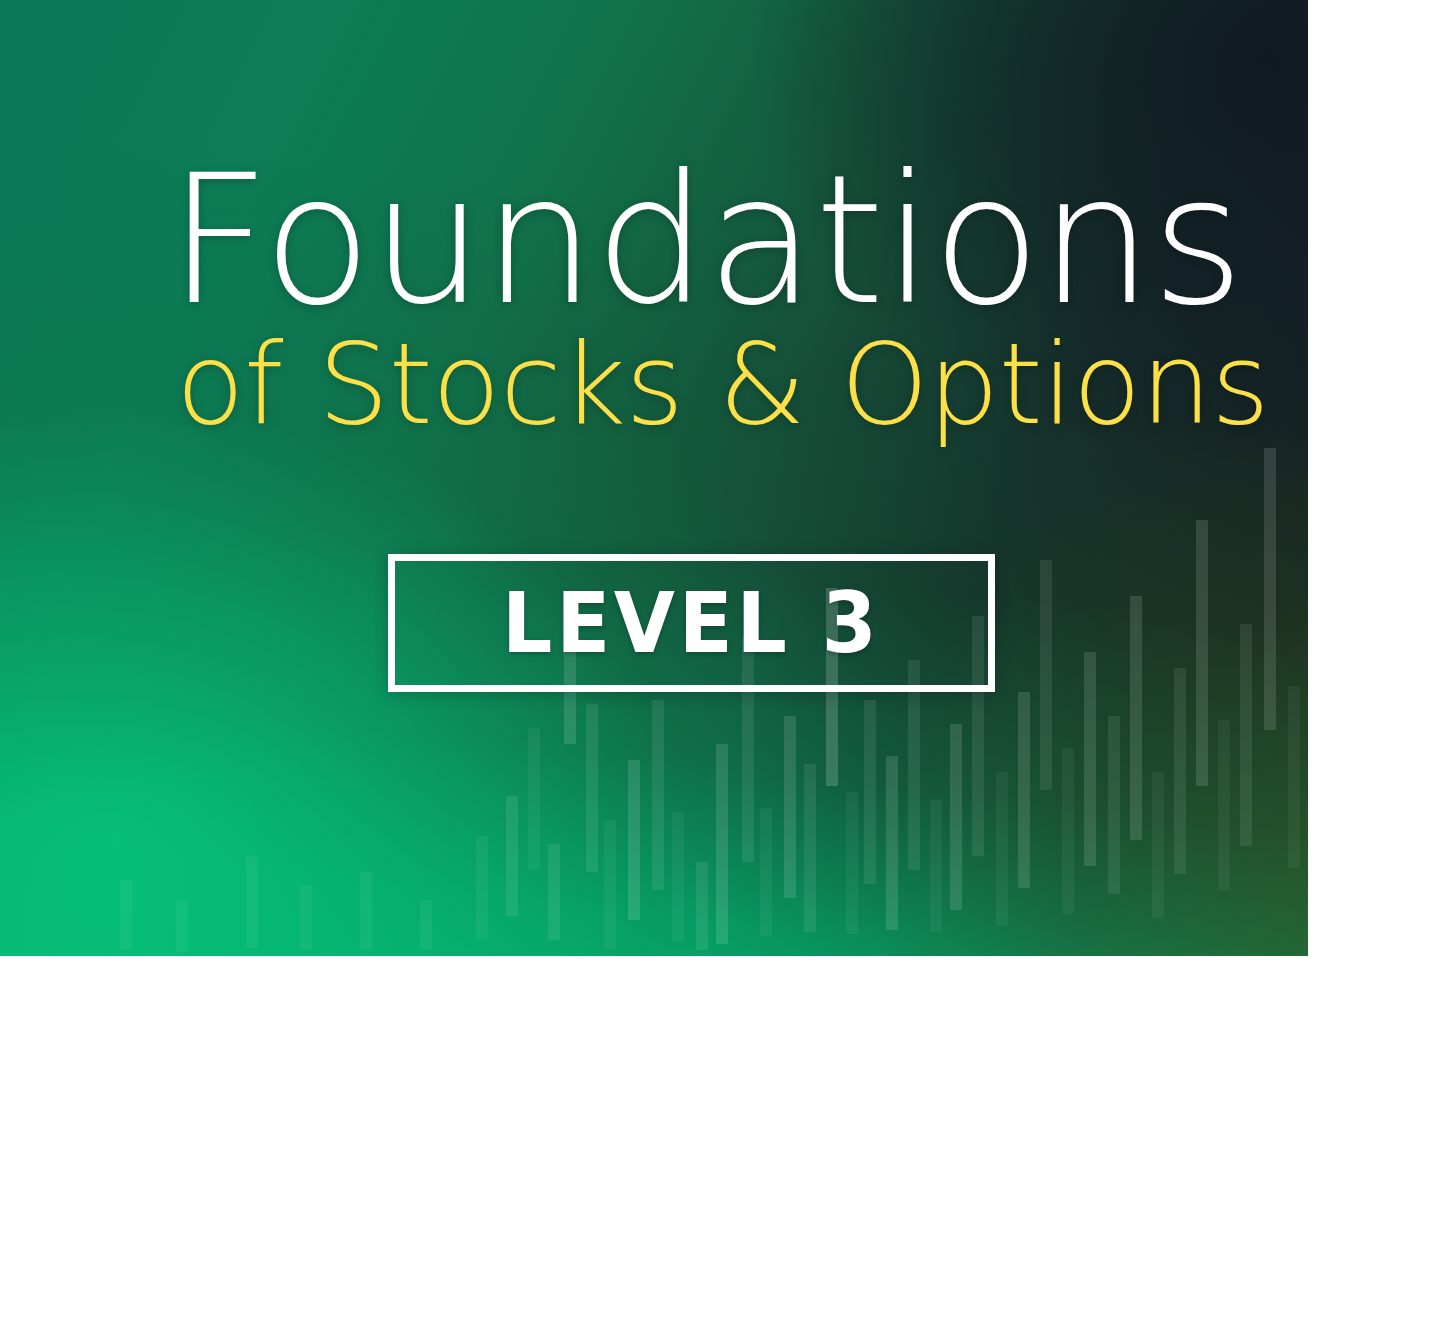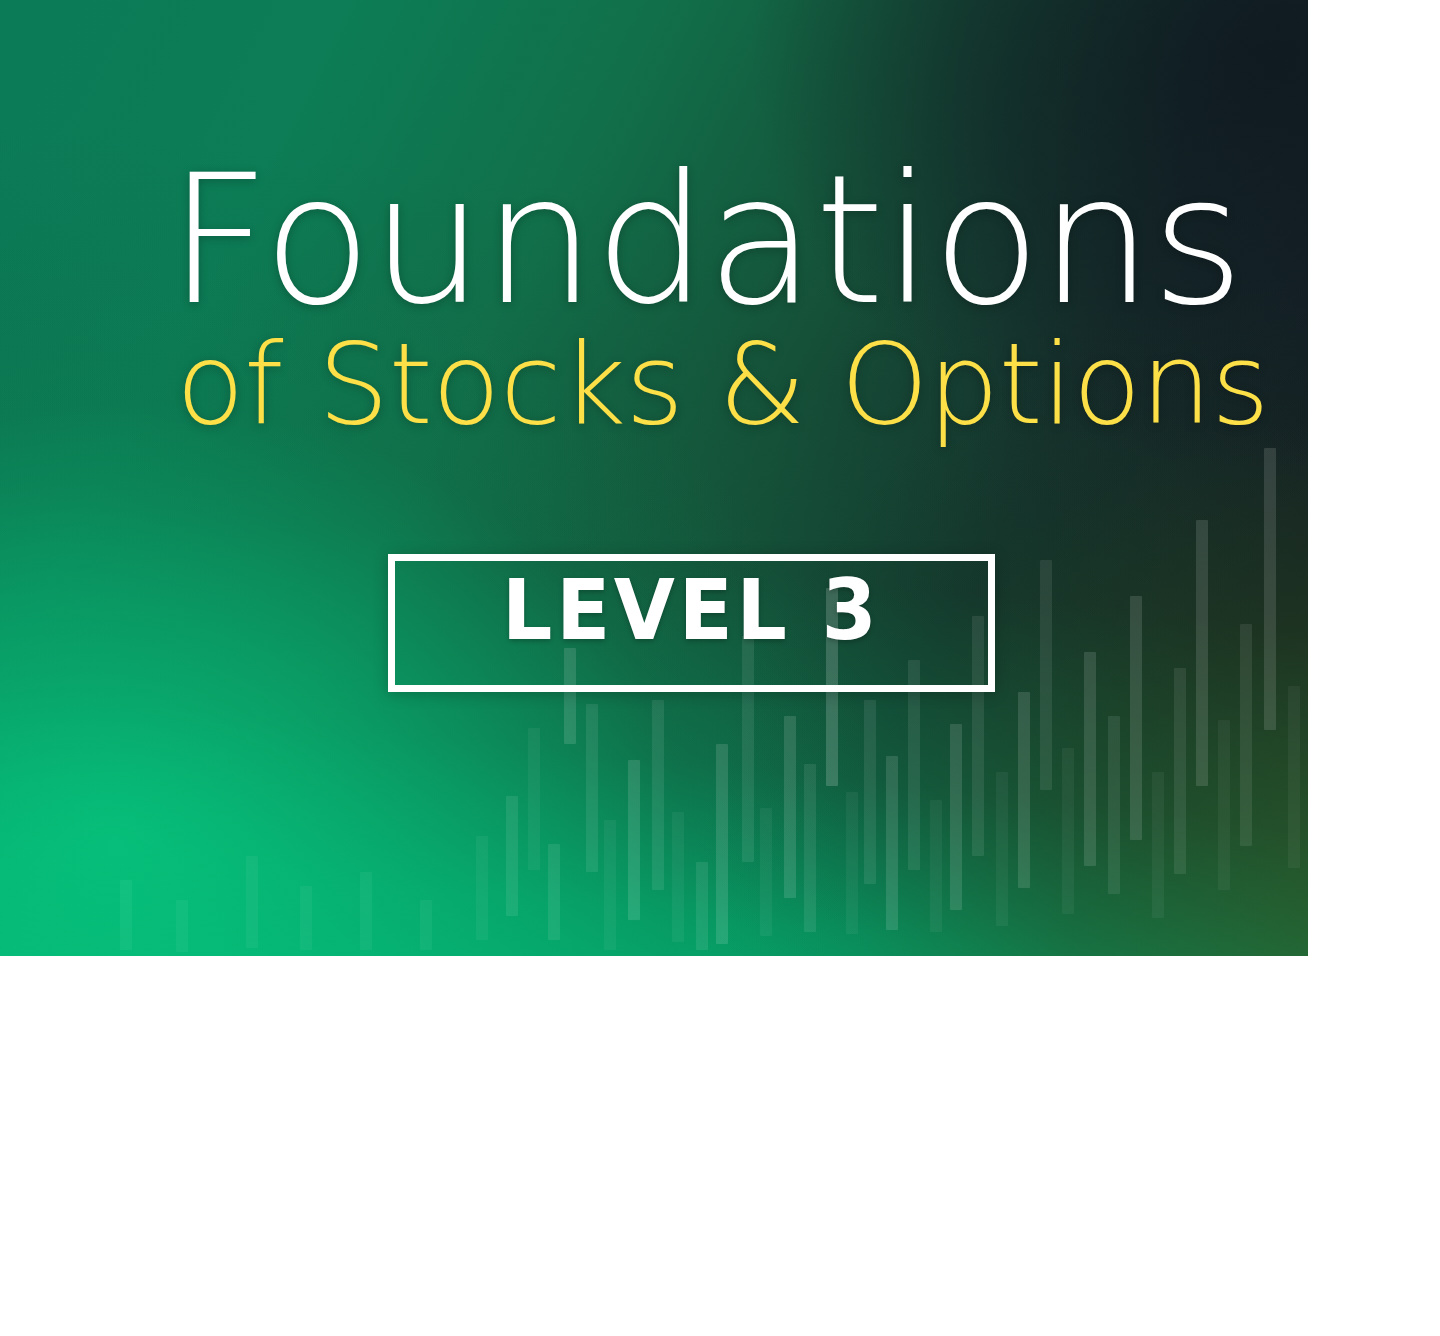--- a/index.html
+++ b/index.html
@@ -130,20 +130,21 @@
   
   .level-badge {
     position: absolute;
     left: 388px;
     top: 554px;
     width: 607px;
     height: 138px;
     box-sizing: border-box;
     border: 7px solid #ffffff;
     display: flex;
+    align-items: center;
     justify-content: center;
     box-shadow: 0 2px 14px rgba(0,0,0,0.22);
   }
   .level-badge-text {
     font-family: "DejaVu Sans", sans-serif;
     font-weight: 700;
     font-size: 84px;
     letter-spacing: 4px;
     color: #ffffff;
     white-space: nowrap;

